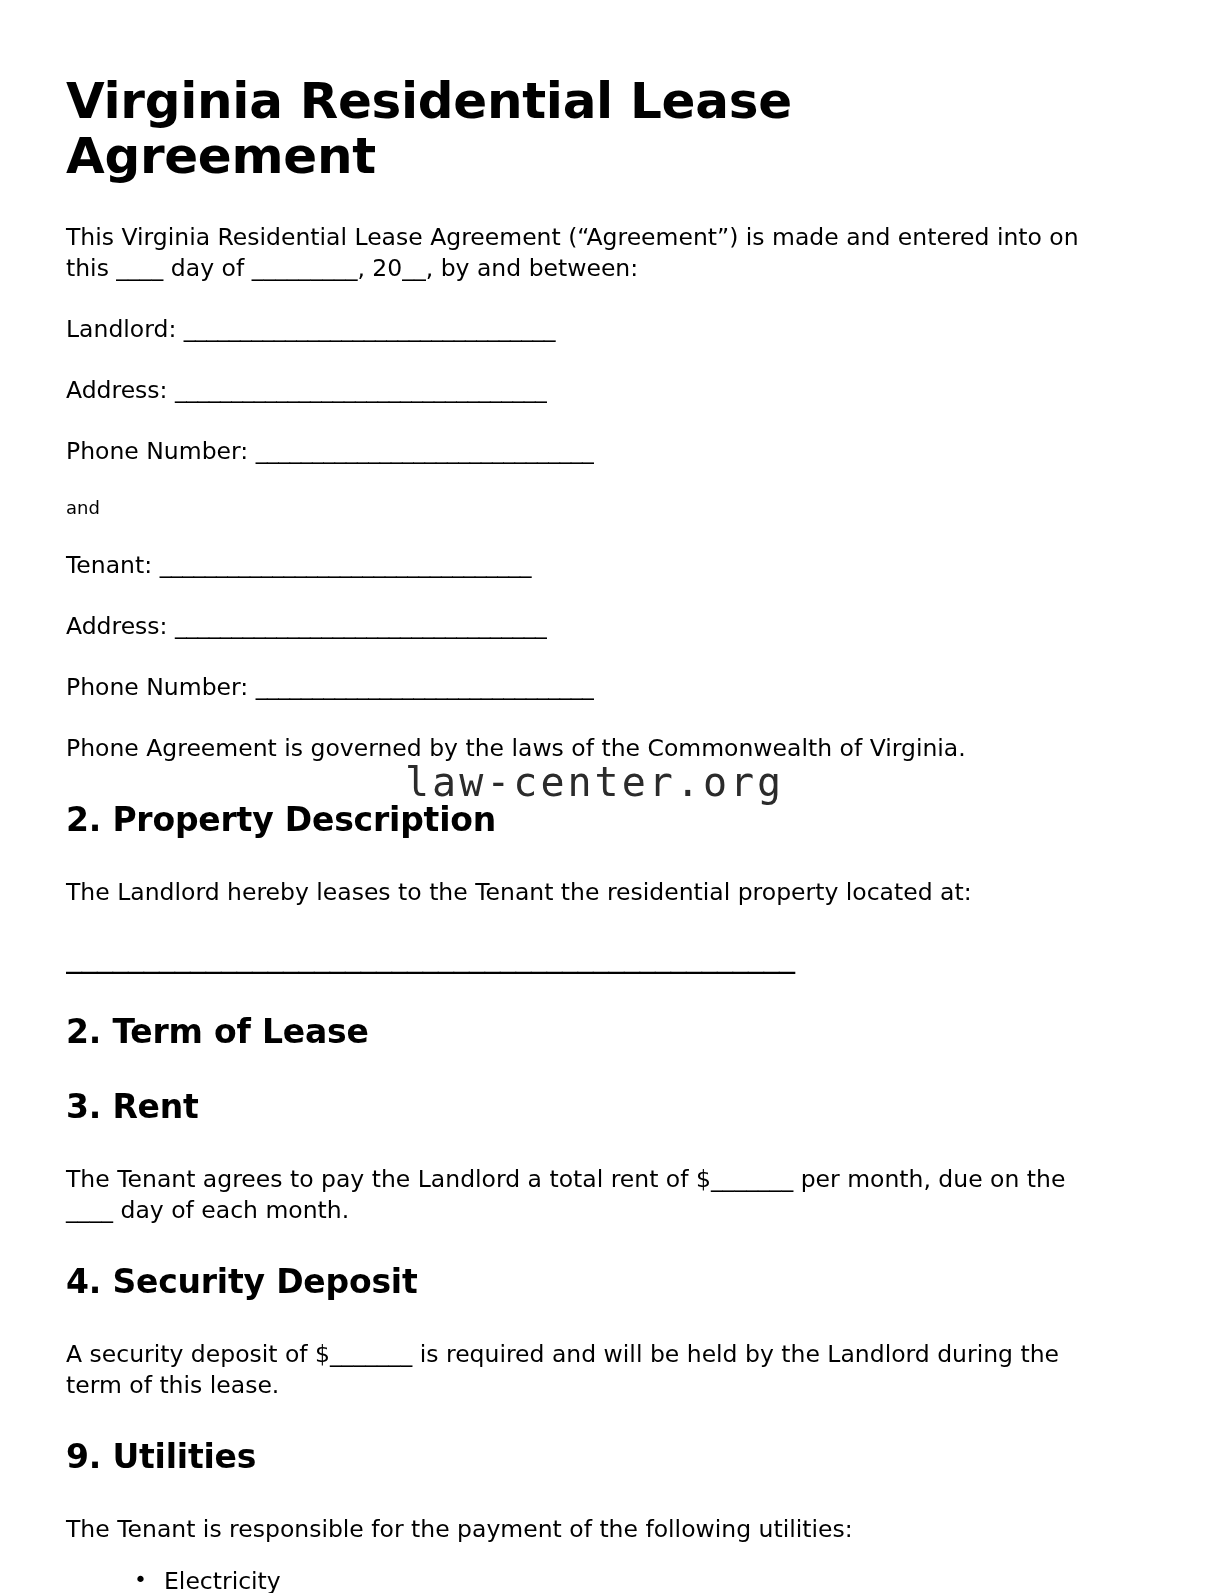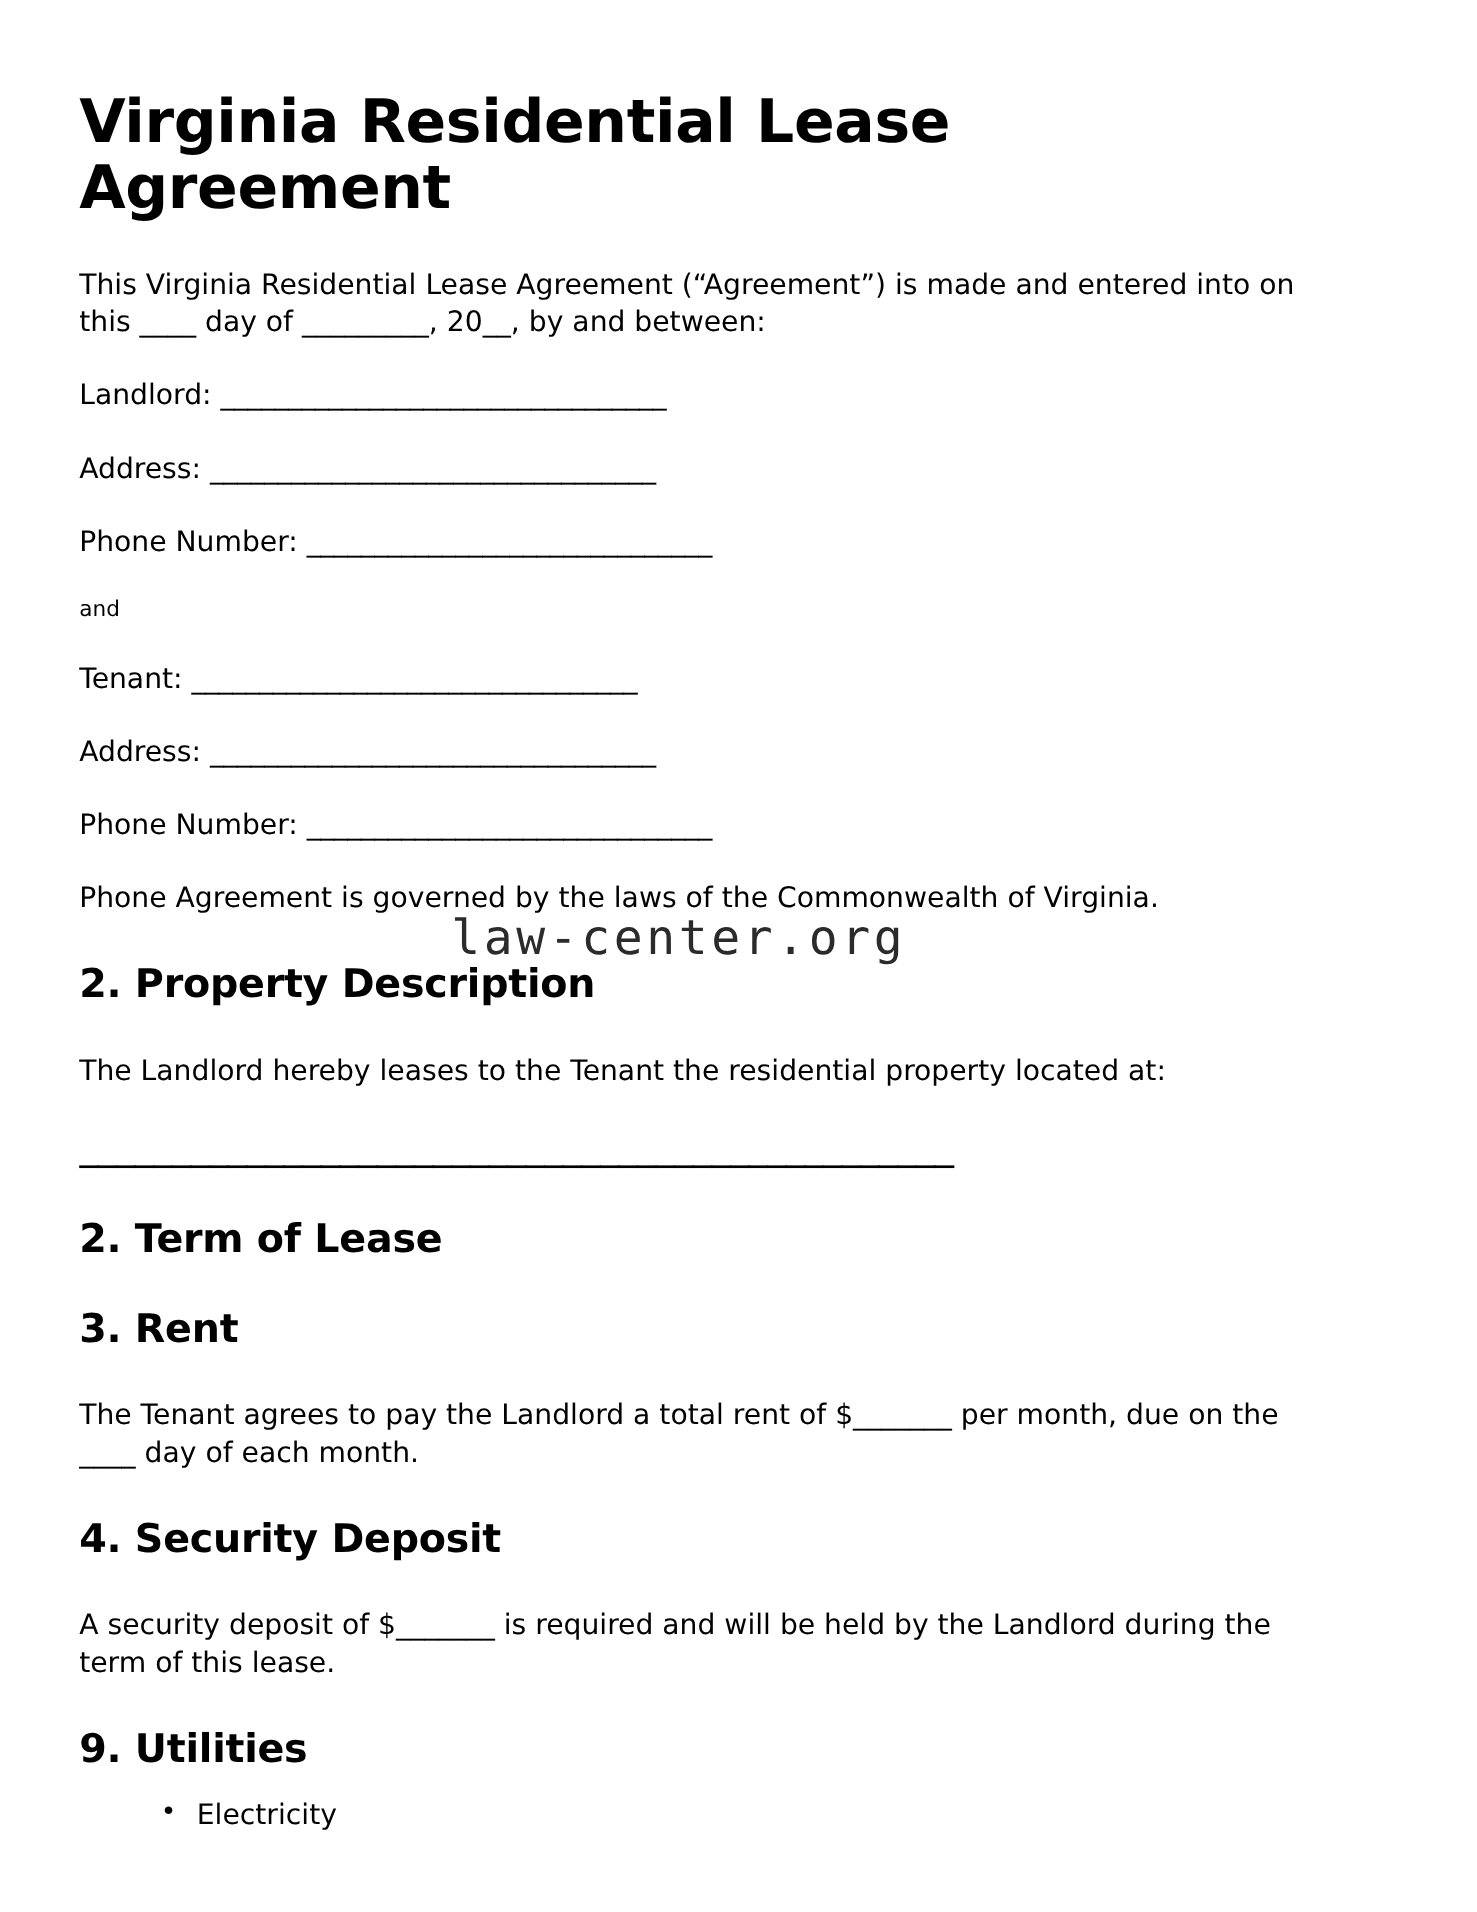--- a/index.html
+++ b/index.html
@@ -108,21 +108,21 @@
     content: "\2022";
     position: absolute;
     left: 0;
     top: -1px;
     font-size: 22px;
   }
 
   
   .watermark {
     position: absolute;
-    left: 376px;
+    left: 405px;
     top: 762px;
     font-family: "DejaVu Sans Mono", "Liberation Mono", monospace;
     font-size: 40px;
     letter-spacing: 3px;
     color: #2b2b2b;
     white-space: nowrap;
     pointer-events: none;
     line-height: 1;
   }
 </style>
@@ -175,20 +175,21 @@
   <h2 class="section-heading">3. Rent</h2>
 
   <p class="para">The Tenant agrees to pay the Landlord a total rent of $_______ per month, due on the ____ day of each month.</p>
 
   <h2 class="section-heading">4. Security Deposit</h2>
 
   <p class="para">A security deposit of $_______ is required and will be held by the Landlord during the term of this lease.</p>
 
   <h2 class="section-heading">9. Utilities</h2>
 
+  <p class="para">The Tenant is responsible for the payment of the following utilities:</p>
 
   <ul class="util-list" id="utilities-list">
     <li>Electricity</li>
 
   </ul>
 
   <div class="watermark">law-center.org</div>
 
 </div>
 

